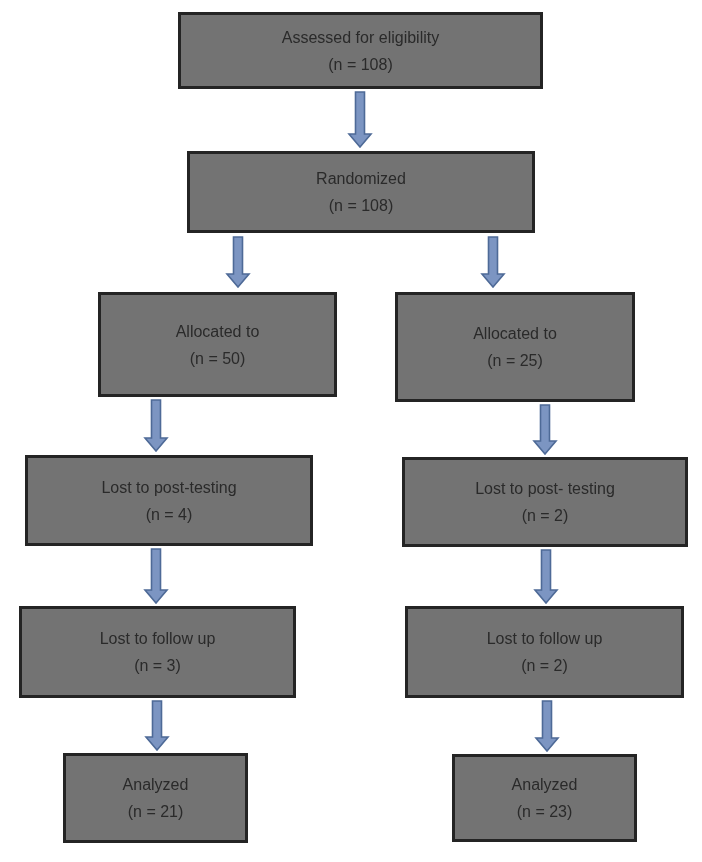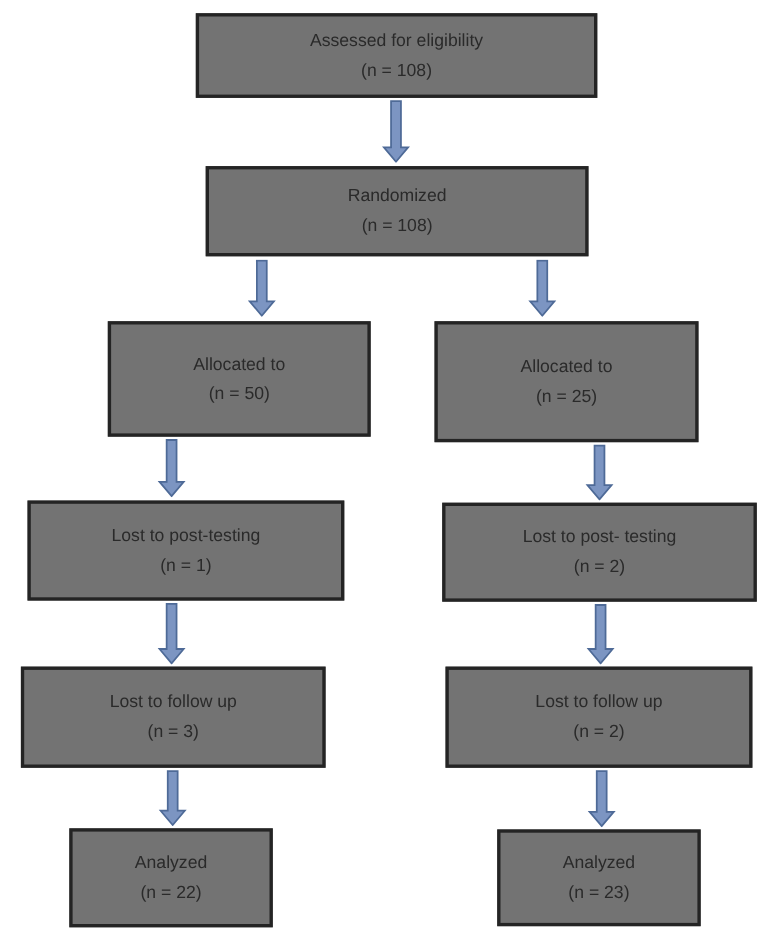--- a/index.html
+++ b/index.html
@@ -74,21 +74,21 @@
 
   <svg class="arrow" style="left:143px; top:399px;" width="26" height="53">
     <polygon points="8.5,1 17.5,1 17.5,39 24,39 13,52 2,39 8.5,39" stroke-width="1.6" fill="#7c95c2" stroke="#4e6a97"></polygon>
   </svg>
   <svg class="arrow" style="left:532px; top:404px;" width="26" height="51">
     <polygon points="8.5,1 17.5,1 17.5,37 24,37 13,50 2,37 8.5,37" stroke-width="1.6" fill="#7c95c2" stroke="#4e6a97"></polygon>
   </svg>
 
   <div class="box" style="left:12px; top:455px; width:288px; height:91px;margin-left:13px;">
     <div class="line">Lost to post-testing</div>
-    <div class="line">(n = 1)</div>
+    <div class="line">(n = 4)</div>
   </div>
   <div class="box" style="left:402px; top:457px; width:286px; height:90px;">
     <div class="line">Lost to post- testing</div>
     <div class="line">(n = 2)</div>
   </div>
 
   <svg class="arrow" style="left:143px; top:548px;" width="26" height="56">
     <polygon points="8.5,1 17.5,1 17.5,42 24,42 13,55 2,42 8.5,42" stroke-width="1.6" fill="#7c95c2" stroke="#4e6a97"></polygon>
   </svg>
   <svg class="arrow" style="left:533px; top:549px;" width="26" height="55">
@@ -106,20 +106,20 @@
 
   <svg class="arrow" style="left:144px; top:700px;" width="26" height="51">
     <polygon points="8.5,1 17.5,1 17.5,37 24,37 13,50 2,37 8.5,37" stroke-width="1.6" fill="#7c95c2" stroke="#4e6a97"></polygon>
   </svg>
   <svg class="arrow" style="left:534px; top:700px;" width="26" height="52">
     <polygon points="8.5,1 17.5,1 17.5,38 24,38 13,51 2,38 8.5,38" stroke-width="1.6" fill="#7c95c2" stroke="#4e6a97"></polygon>
   </svg>
 
   <div class="box" style="left:63px; top:753px; width:185px; height:90px;">
     <div class="line">Analyzed</div>
-    <div class="line">(n = 22)</div>
+    <div class="line">(n = 21)</div>
   </div>
   <div class="box" style="left:452px; top:754px; width:185px; height:88px;">
     <div class="line">Analyzed</div>
     <div class="line">(n = 23)</div>
   </div>
 
 </div>
 
 </body></html>

